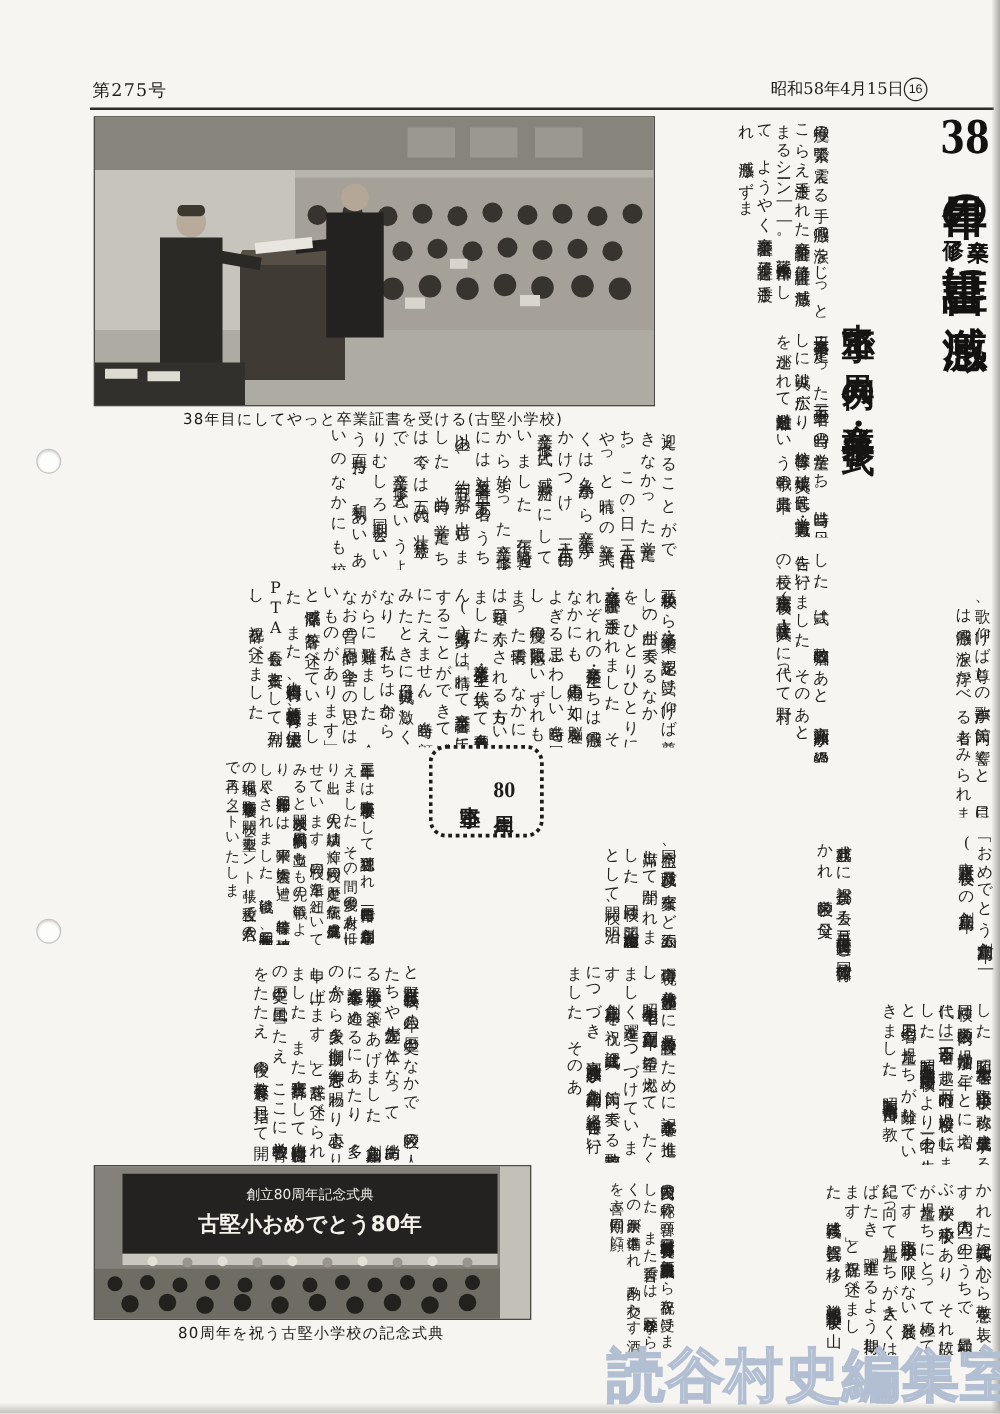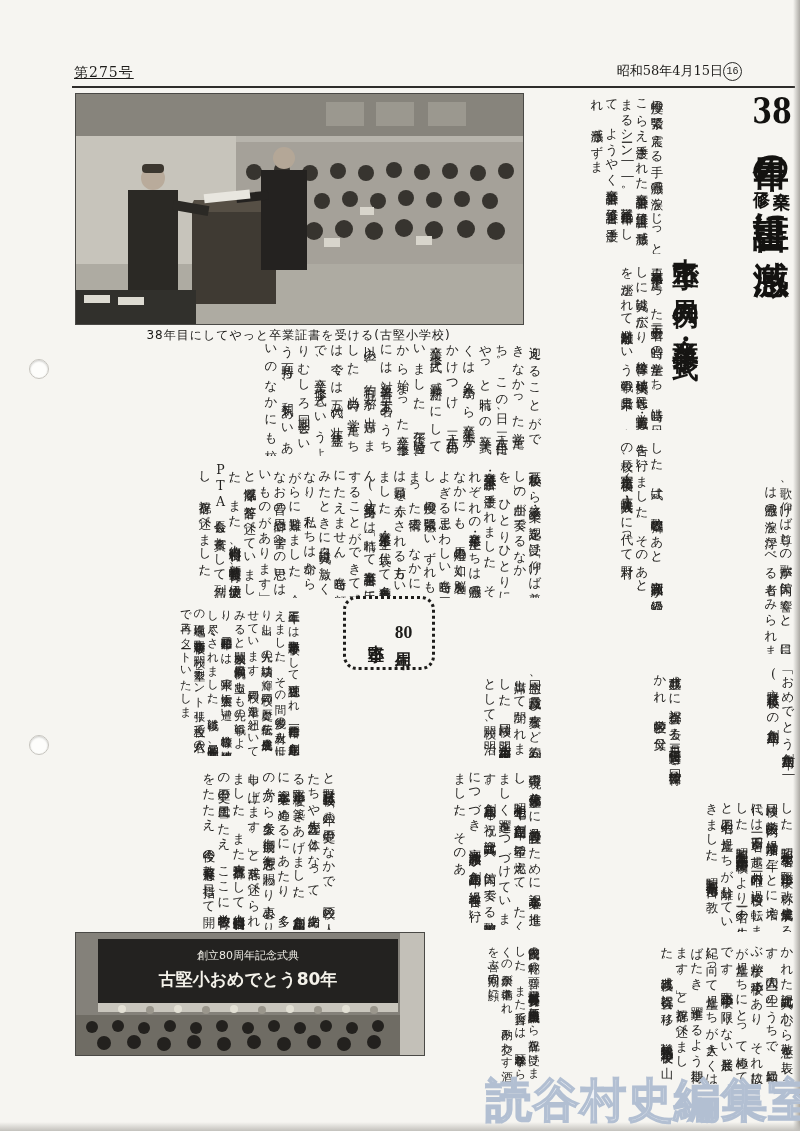--- a/index.html
+++ b/index.html
@@ -1,24 +1,24 @@
 <!DOCTYPE html>
 <html><head>
 <meta charset="utf-8">
 <style>
   html,body{margin:0;padding:0;background:#ffffff;}
   .page{position:relative;width:800px;height:1131px;background:#f6f5f1;overflow:hidden;
         font-family:"DejaVu Serif","Liberation Serif",serif;color:#1d1c1a;}
   
-  .hd-issue{position:absolute;left:74px;top:64px;font-size:14px;letter-spacing:1px;text-decoration:underline;}
+  .hd-issue{position:absolute;left:74px;top:64px;font-size:14px;letter-spacing:1px;}
   .hd-title{position:absolute;left:0;right:0;top:54px;text-align:center;font-size:24px;
             font-weight:bold;letter-spacing:17px;text-indent:17px;}
   .hd-date{position:absolute;right:58px;top:62px;font-size:13px;display:flex;gap:0;}
   .pgnum{display:inline-block;width:17px;height:17px;border:1px solid #2a2a28;border-radius:50%;
-         font-size:10px;line-height:17px;text-align:center;font-family:Liberation Mono, monospace;}
+         font-size:10px;line-height:17px;text-align:center;font-family:Liberation Sans, sans-serif;}
   .hd-rule{position:absolute;left:72px;top:86px;width:723px;height:2px;background:#2e2d2b;}
   
   .vt{position:absolute;writing-mode:vertical-rl;text-orientation:upright;font-size:12.5px;
       line-height:15px;letter-spacing:1px;overflow:hidden;color:#201f1d;}
   .vt.loose{letter-spacing:3px;line-height:16.5px;}
   .vt.dense{font-size:11.5px;line-height:13.5px;letter-spacing:0.5px;}
   
   .h1main{position:absolute;left:736px;top:92px;width:60px;height:396px;writing-mode:vertical-rl;
           text-orientation:upright;font-weight:bold;font-size:36px;letter-spacing:2px;color:#131210;}
   .tcy{text-combine-upright:all;}
@@ -195,20 +195,21 @@
       <circle cx="118" cy="109" r="7"></circle>
         <circle cx="148" cy="111" r="7"></circle>
         <circle cx="178" cy="109" r="7"></circle>
       <circle cx="208" cy="111" r="7"></circle>
         <circle cx="238" cy="109" r="7"></circle>
         <circle cx="268" cy="111" r="7"></circle>
       <circle cx="298" cy="109" r="7"></circle>
     </g>
     <rect x="324" y="0" width="24" height="122" fill="#c3c0b8"></rect>
   </svg>
+  <div class="cap" style="left:75px;top:1058px;width:348px;">80周年を祝う古堅小学校の記念式典</div>
 
   <div class="wmark">読谷村史編集室</div>
 
   <div class="hole" style="top:359px;"></div>
   <div class="hole" style="top:735px;"></div>
   <div class="edge-r"></div>
   <div class="edge-b"></div>
 
 </div>
 

